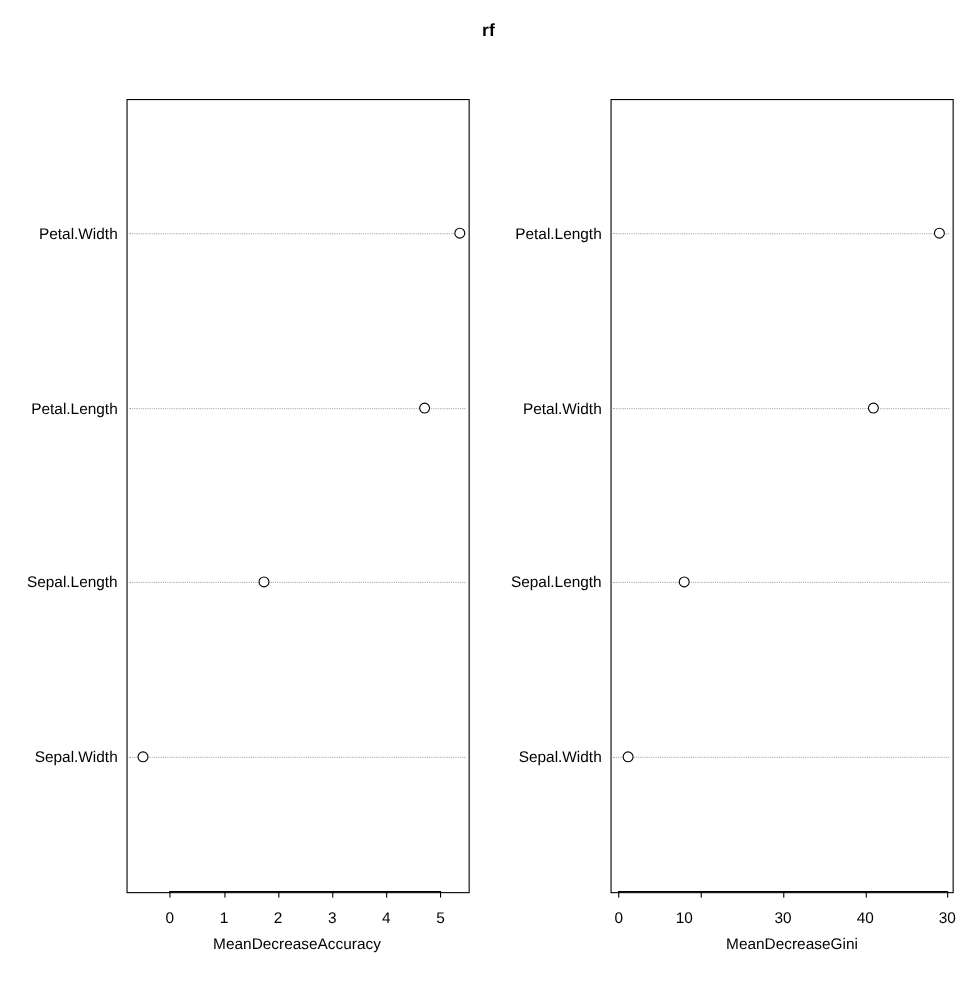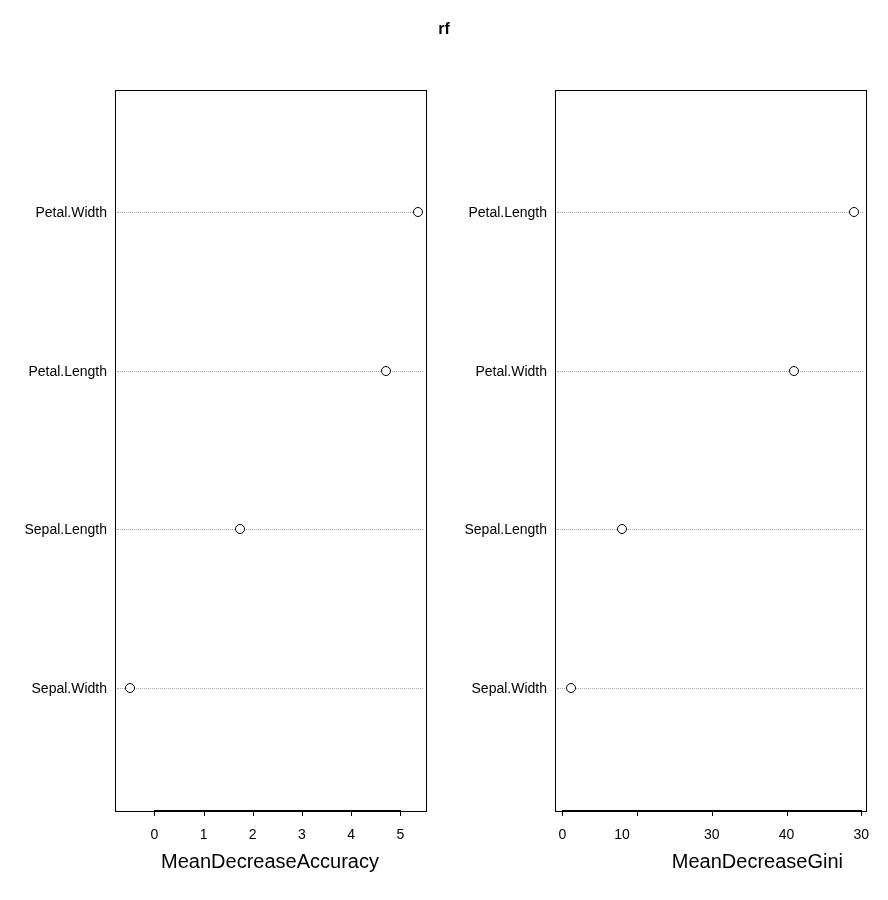--- a/index.html
+++ b/index.html
@@ -34,21 +34,21 @@
   }
   .ylabel {
     position: absolute;
     text-align: right;
     font-size: 14px;
     transform: translateY(-50%);
   }
   .xlabel {
     position: absolute;
     text-align: center;
-    font-size: 20px;
+    font-size: 14px;
   }
   .tick-label {
     position: absolute;
     text-align: center;
     font-size: 14px;
     transform: translateX(-50%);
   }
   .axis-line {
     position: absolute;
     background: #000;
@@ -124,15 +124,15 @@
       <div class="tick-mark" style="left: 562.47px; top: 810px; width: 1px; height: 6px;"></div>
       <div class="tick-label" style="left: 562.47px; top: 826px;">0</div>
       <div class="tick-mark" style="left: 637.169px; top: 810px; width: 1px; height: 6px;"></div>
       <div class="tick-label" style="left: 622px; top: 826px; text-align: center;">10</div>
       <div class="tick-mark" style="left: 711.867px; top: 810px; width: 1px; height: 6px;"></div>
       <div class="tick-label" style="left: 711.867px; top: 826px;">30</div>
       <div class="tick-mark" style="left: 786.566px; top: 810px; width: 1px; height: 6px;"></div>
       <div class="tick-label" style="left: 786.566px; top: 826px;">40</div>
       <div class="tick-mark" style="left: 861.265px; top: 810px; width: 1px; height: 6px;"></div>
       <div class="tick-label" style="left: 861.265px; top: 826px;">30</div>
-      <div class="xlabel" style="left: 533px; width: 310px; top: 850px; text-align: right;">MeanDecreaseGini</div>
+      <div class="xlabel" style="left: 565px; width: 310px; top: 850px;">MeanDecreaseGini</div>
     </div>
   </div>
 
 </body></html>

